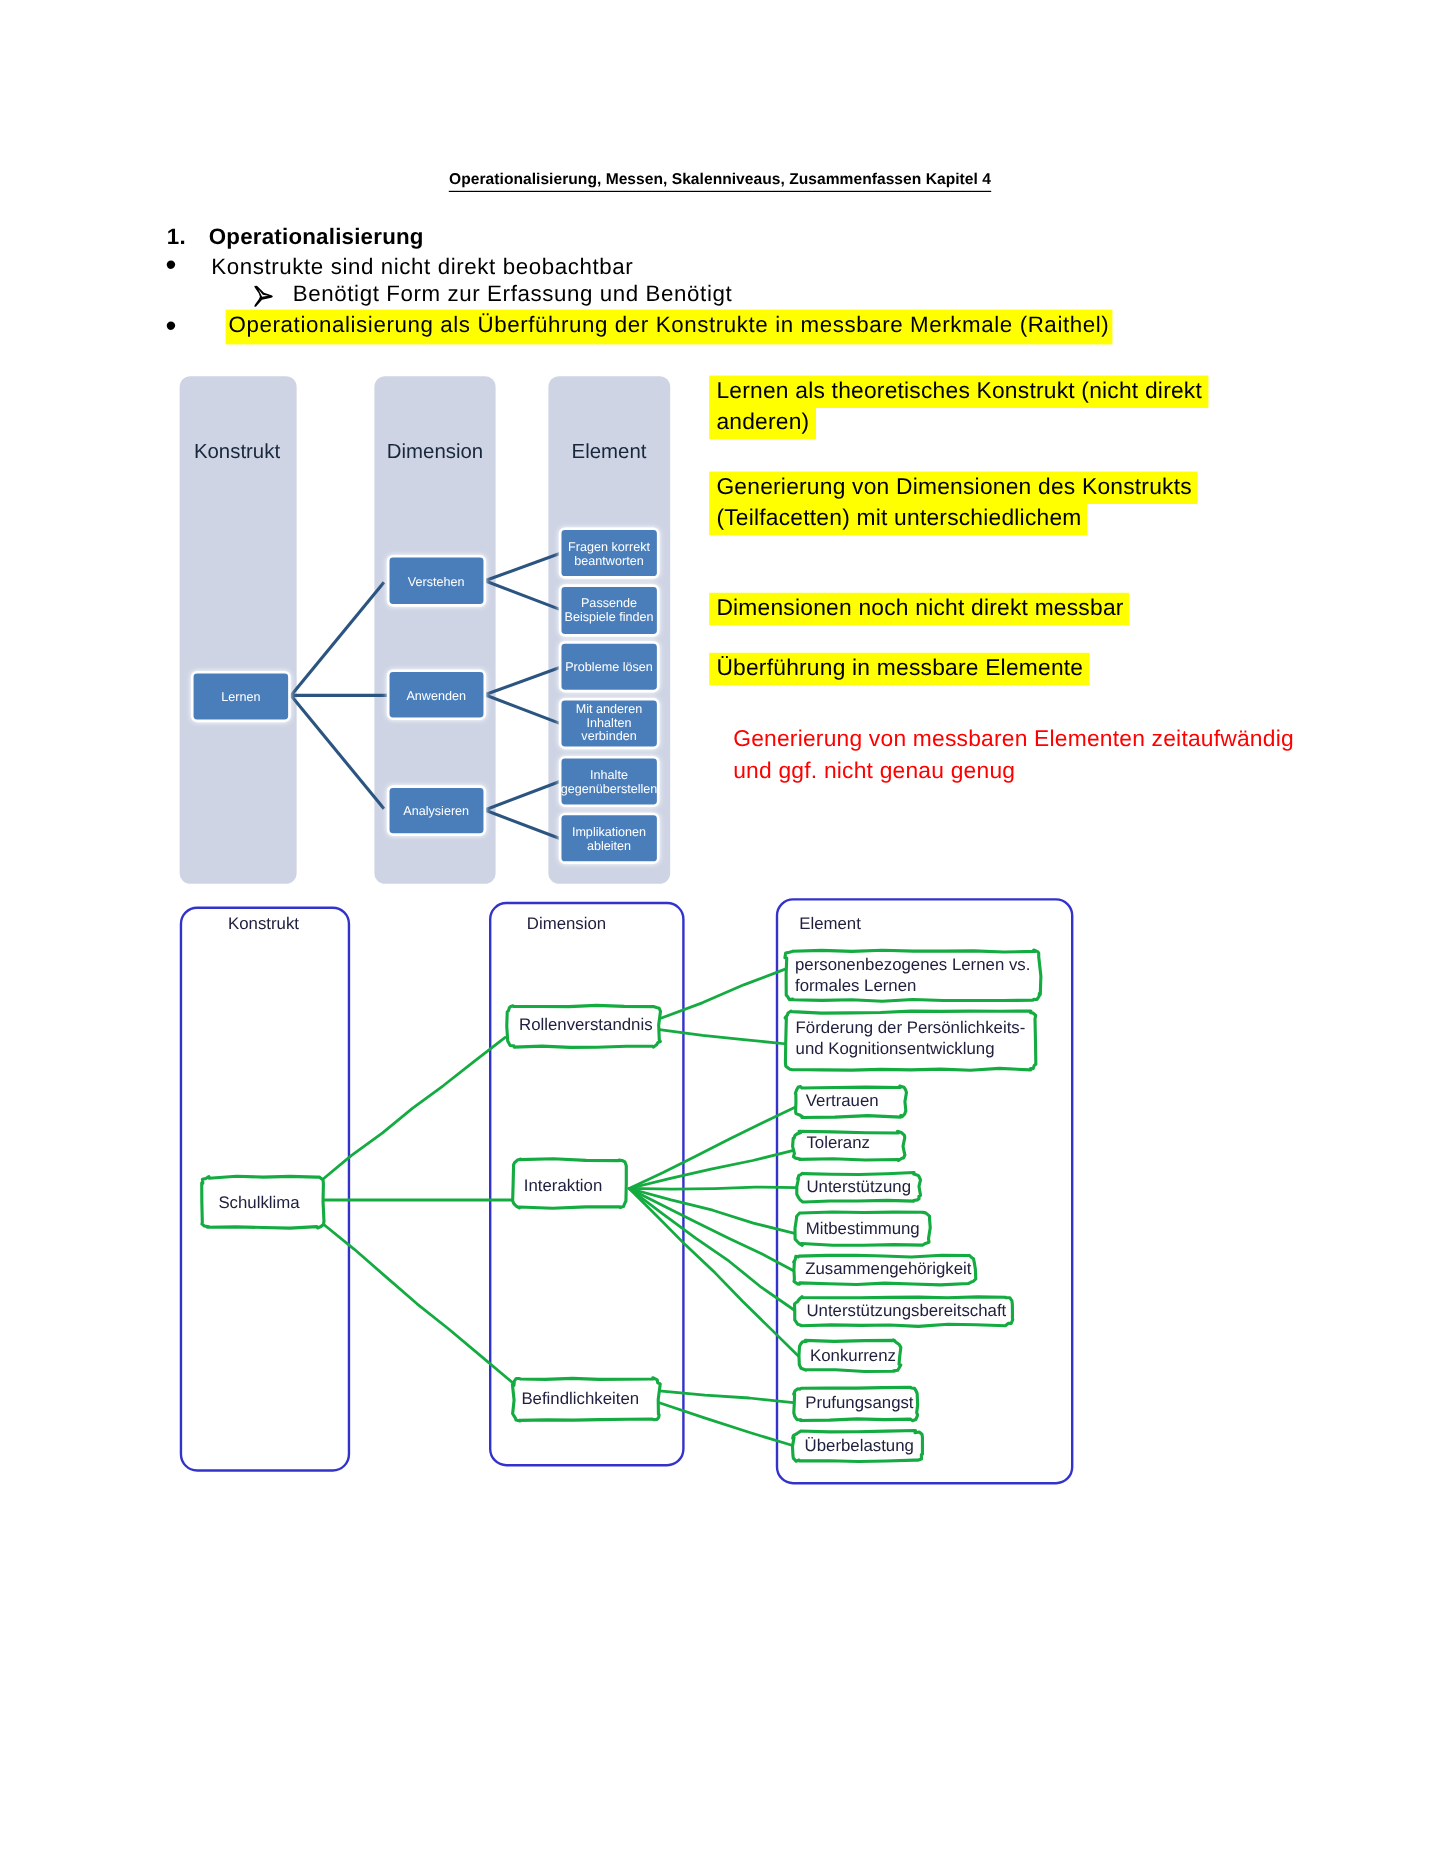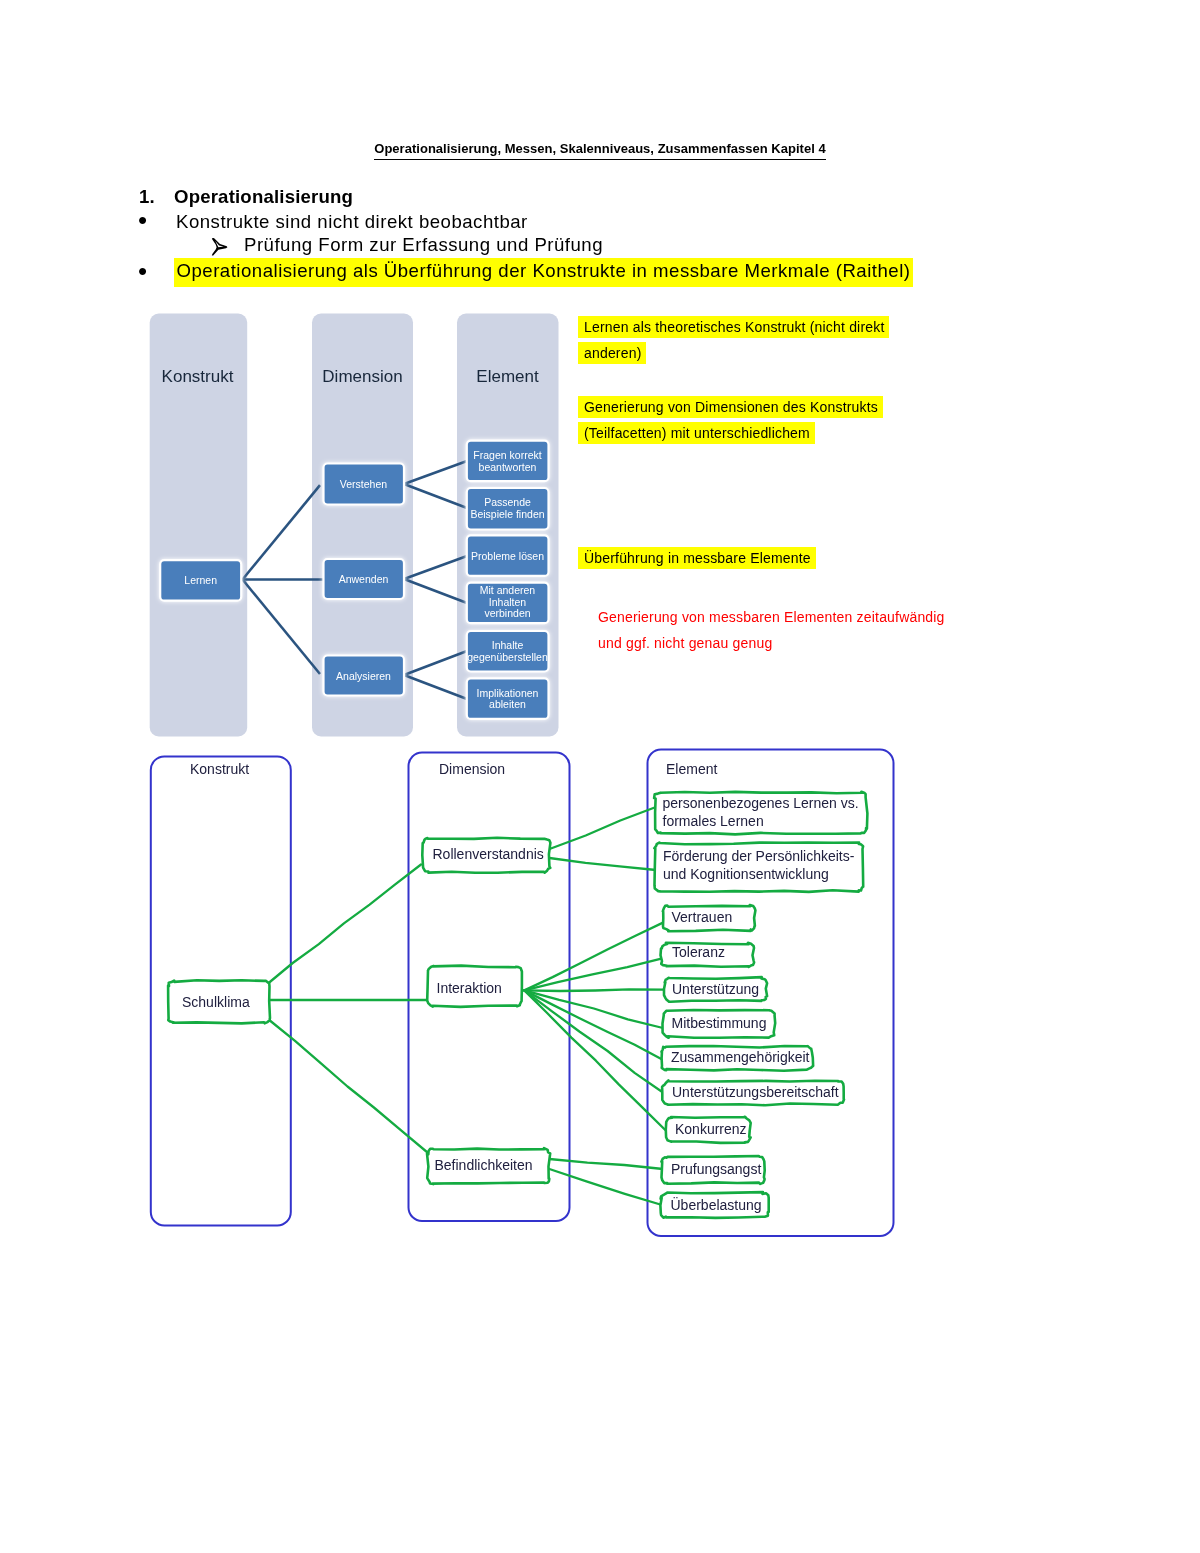--- a/index.html
+++ b/index.html
@@ -11,21 +11,21 @@
   #doc-title{position:absolute;left:0;top:139px;width:1200px;text-align:center;
       font-weight:bold;font-size:13px;line-height:20px;letter-spacing:0.02px;}
   #doc-title span{border-bottom:1.5px solid #000;padding-bottom:2.5px;}
   .body-txt{position:absolute;font-size:18.6px;letter-spacing:0.5px;line-height:20px;
       white-space:nowrap;}
   .bold{font-weight:bold;letter-spacing:0.18px;}
   .hl{background:#ffff00;padding:2px 2.5px 6px 2.5px;}
   .marker{position:absolute;font-size:26px;line-height:20px;}
   .arrow-marker{position:absolute;}
   
-  .annot{position:absolute;left:584px;font-size:14px;letter-spacing:0.18px;
+  .annot{position:absolute;left:597px;font-size:19px;letter-spacing:0.18px;
       line-height:26px;white-space:nowrap;}
   .annot .ln{display:block;}
   .annot .ln > span{background:#ffff00;box-decoration-break:clone;padding:2.5px 5px 4px 6px;
       margin-left:-6px;}
   .annot.red{color:#fe0000;}
   .annot.red .ln > span{background:none;padding:0;margin:14px;}
 </style>
 </head>
 <body>
 
@@ -35,24 +35,24 @@
 
   <div class="body-txt bold" style="left:139px;top:187px;">1.</div>
   <div class="body-txt bold" style="left:174px;top:187px;">Operationalisierung</div>
 
   <div class="marker" style="left:138px;top:210px;">•</div>
   <div class="body-txt" style="left:176px;top:212px;text-align:right;">Konstrukte sind nicht direkt beobachtbar</div>
 
   <svg class="arrow-marker" width="17" height="18" viewBox="0 0 17 18" style="left:210.5px;top:237.5px;">
     <path fill-rule="evenodd" d="M0.9,0.3 L2.9,0.0 L9.0,6.0 L15.8,8.2 L16.4,9.3 L15.0,10.2 L7.4,11.8 L2.2,17.6 L0.8,17.5 L1.5,15.8 L4.8,11.2 L5.6,9.2 L4.7,6.5 L1.3,1.6 Z M4.3,3.0 L8.0,7.6 L12.6,8.5 L7.4,9.3 Z" fill="#000000"></path>
   </svg>
-  <div class="body-txt" style="left:244px;top:235px;">Prüfung Form zur Erfassung und Prüfung</div>
+  <div class="body-txt" style="left:244px;top:235px;">Benötigt Form zur Erfassung und Benötigt</div>
 
   <div class="marker" style="left:138px;top:261px;">•</div>
-  <div class="body-txt" style="left:174px;top:261px;"><span class="hl">Operationalisierung als Überführung der Konstrukte in messbare Merkmale (Raithel)</span></div>
+  <div class="body-txt" style="left:188px;top:261px;"><span class="hl">Operationalisierung als Überführung der Konstrukte in messbare Merkmale (Raithel)</span></div>
 
   <svg id="diagram1" width="430" height="440" viewBox="0 0 430 440" style="position:absolute;left:140px;top:300px;">
     <defs>
       <filter id="wglow" x="-30%" y="-60%" width="160%" height="220%">
         <feDropShadow dx="0" dy="0" stdDeviation="2.2" flood-color="#ffffff" flood-opacity="1"></feDropShadow>
       </filter>
     </defs>
 
     <g>
       <rect x="9.7" y="13.5" width="97.5" height="423" rx="9" ry="9" fill="#ced4e4"></rect>
@@ -131,20 +131,23 @@
     </g>
   </svg>
 
   <div class="annot" style="top:313px;">
     <span class="ln"><span>Lernen als theoretisches Konstrukt (nicht direkt</span></span>
     <span class="ln"><span>anderen)</span></span>
   </div>
   <div class="annot" style="top:393px;">
     <span class="ln"><span>Generierung von Dimensionen des Konstrukts</span></span>
     <span class="ln"><span>(Teilfacetten) mit unterschiedlichem</span></span>
+  </div>
+  <div class="annot" style="top:494px;">
+    <span class="ln"><span>Dimensionen noch nicht direkt messbar</span></span>
   </div>
   <div class="annot" style="top:544px;">
     <span class="ln"><span>Überführung in messbare Elemente</span></span>
   </div>
 
   <div class="annot red" style="top:604px;">
     <span class="ln"><span>Generierung von messbaren Elementen zeitaufwändig</span></span>
     <span class="ln"><span>und ggf. nicht genau genug</span></span>
   </div>
 

